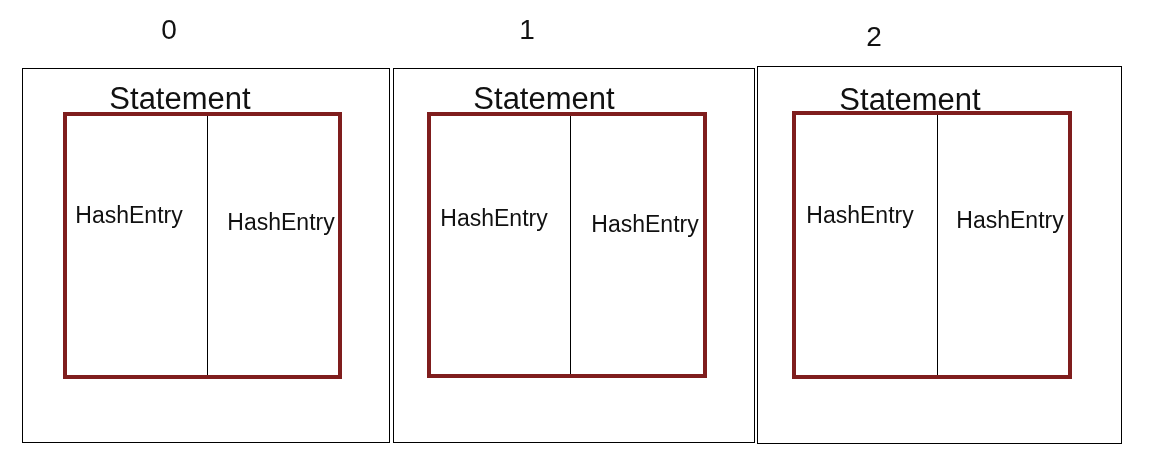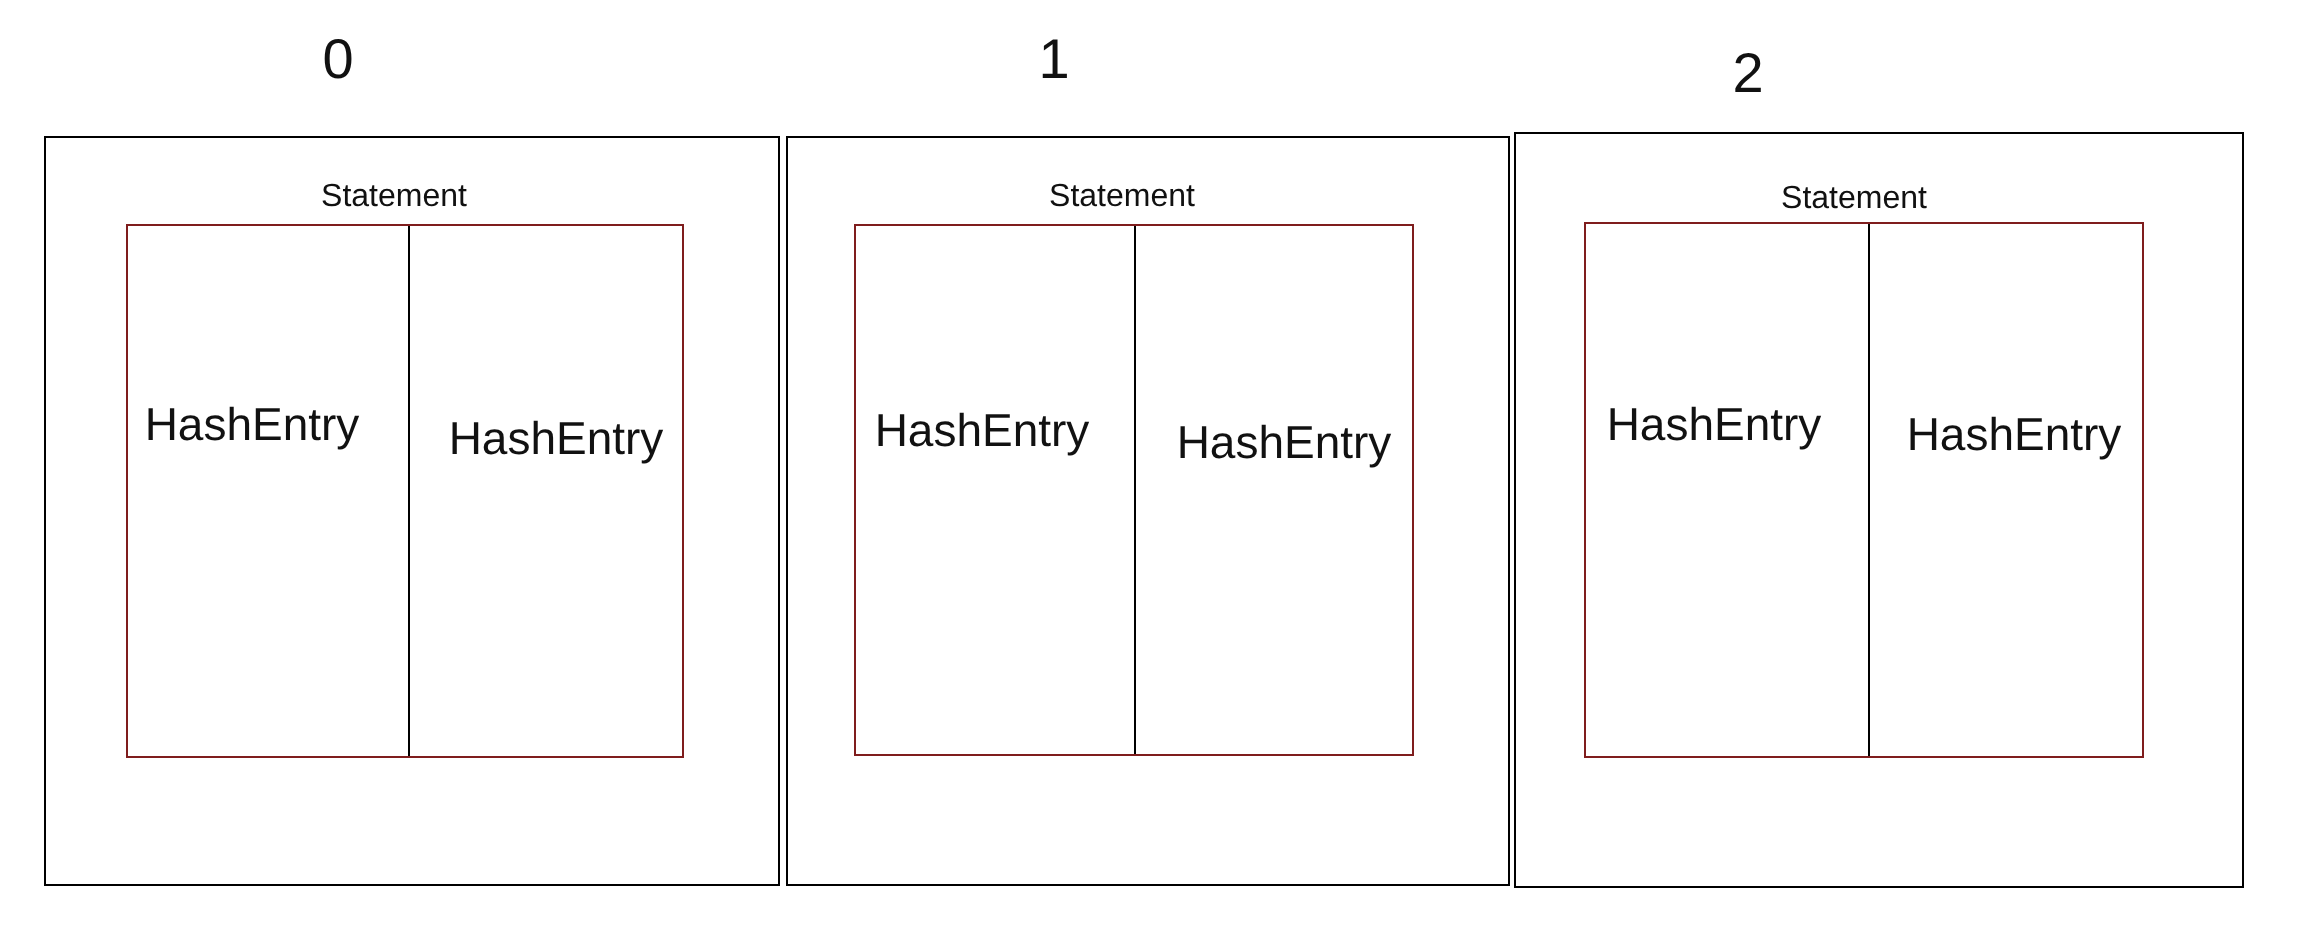--- a/index.html
+++ b/index.html
@@ -25,30 +25,29 @@
     white-space: nowrap;
   }
   .outer-box {
     position: absolute;
     border: 1px solid #000000;
     background: #ffffff;
     box-sizing: border-box;
   }
   .statement-label {
     position: absolute;
-    font-size: 16px;
+    font-size: 31px;
     line-height: 24px;
     transform: translateX(-50%);
     color: #111111;
     white-space: nowrap;
-    margin-left: 17px;
   }
   .inner-box {
     position: absolute;
-    border: 1px solid #7f1d1d;
+    border: 4px solid #7f1d1d;
     background: #ffffff;
     box-sizing: border-box;
     display: flex;
   }
   .cell {
     position: relative;
     height: 100%;
     box-sizing: border-box;
   }
   .cell.left {

